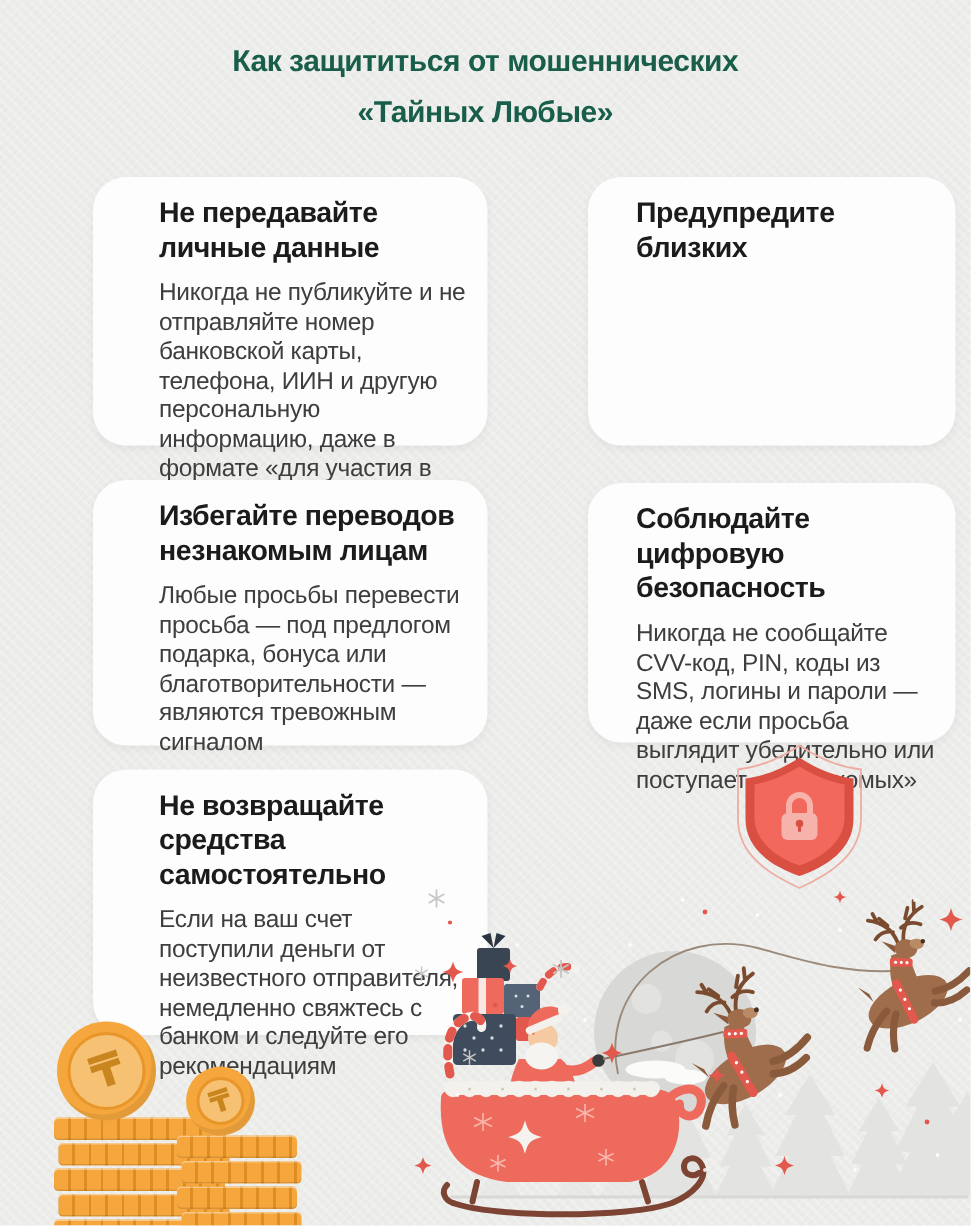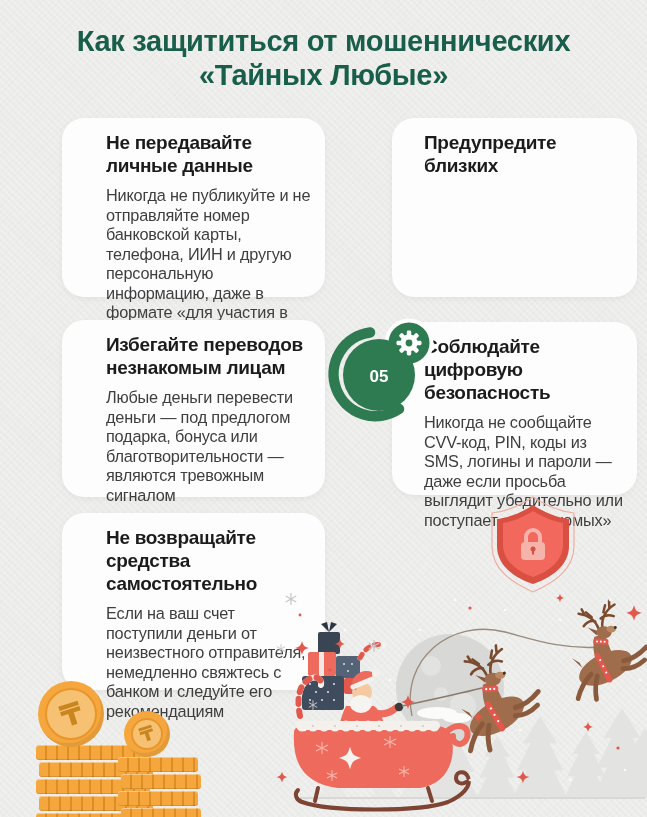--- a/index.html
+++ b/index.html
@@ -6,21 +6,21 @@
   .stage{
     position:relative;width:647px;height:817px;overflow:hidden;
     background-color:#ececea;
     background-image:
       repeating-linear-gradient(45deg, rgba(255,255,255,.22) 0 2px, rgba(0,0,0,0) 2px 5px),
       repeating-linear-gradient(-45deg, rgba(0,0,0,.015) 0 1px, rgba(0,0,0,0) 1px 4px);
     font-family:"Liberation Sans","DejaVu Sans",sans-serif;
   }
   .page-title{
     position:absolute;top:24px;left:0;width:647px;margin:0;
-    text-align:center;font-size:29px;line-height:34px;font-weight:bold;
+    text-align:center;font-size:20px;line-height:34px;font-weight:bold;
     color:#185e4a;letter-spacing:-.3px;
   }
   .card{
     position:absolute;background:#fdfdfd;border-radius:22px;
     box-shadow:0 2px 6px rgba(0,0,0,.05);
     padding:13px 10px 0 44px;box-sizing:border-box;
   }
   .card.c1{left:62px;top:118px;width:263px;height:179px;}
   .card.c2{left:62px;top:320px;width:263px;height:177px;}
   .card.c3{left:62px;top:513px;width:263px;height:177px;}
@@ -116,39 +116,33 @@
 
   <h1 class="page-title"><span>Как защититься от мошеннических</span><br><span>«Тайных Любые»</span></h1>
 
   <article class="card c1">
     <h2>Не передавайте личные данные</h2>
     <p>Никогда не публикуйте и не отправляйте номер банковской карты, телефона, ИИН и другую персональную информацию, даже в формате «для участия в акции»</p>
   </article>
 
   <article class="card c2">
     <h2>Избегайте переводов незнакомым лицам</h2>
-    <p>Любые деньги перевести деньги — под предлогом подарка, бонуса или благотворительности — являются тревожным сигналом</p>
+    <p>Любые просьбы перевести просьба — под предлогом подарка, бонуса или благотворительности — являются тревожным сигналом</p>
   </article>
 
   <article class="card c3">
     <h2>Не возвращайте средства самостоятельно</h2>
     <p>Если на ваш счет поступили деньги от неизвестного отправителя, немедленно свяжтесь с банком и следуйте его рекомендациям</p>
   </article>
 
   <article class="card c4">
     <h2>Предупредите близких</h2>
   </article>
 
   <article class="card c5">
-    <div class="badge">
-      <svg viewBox="0 0 100 100">
-        <use href="#badge-shape"></use>
-        <text x="46" y="62.5" text-anchor="middle" font-size="17" font-weight="bold" fill="#ffffff">05</text>
-      </svg>
-    </div>
     <h2>Соблюдайте цифровую безопасность</h2>
     <p>Никогда не сообщайте CVV-код, PIN, коды из SMS, логины и пароли — даже если просьба выглядит убедительно или поступает «от знакомых»</p>
   </article>
 
   <svg class="scene" viewBox="0 0 647 337">
 
     <g fill="#e6e6e4" opacity=".55">
       <use href="#pine" transform="translate(333,275) scale(.55)"></use>
       <use href="#pine" transform="translate(384,279) scale(.5)"></use>
       <use href="#pine" transform="translate(418,263) scale(.7)"></use>

